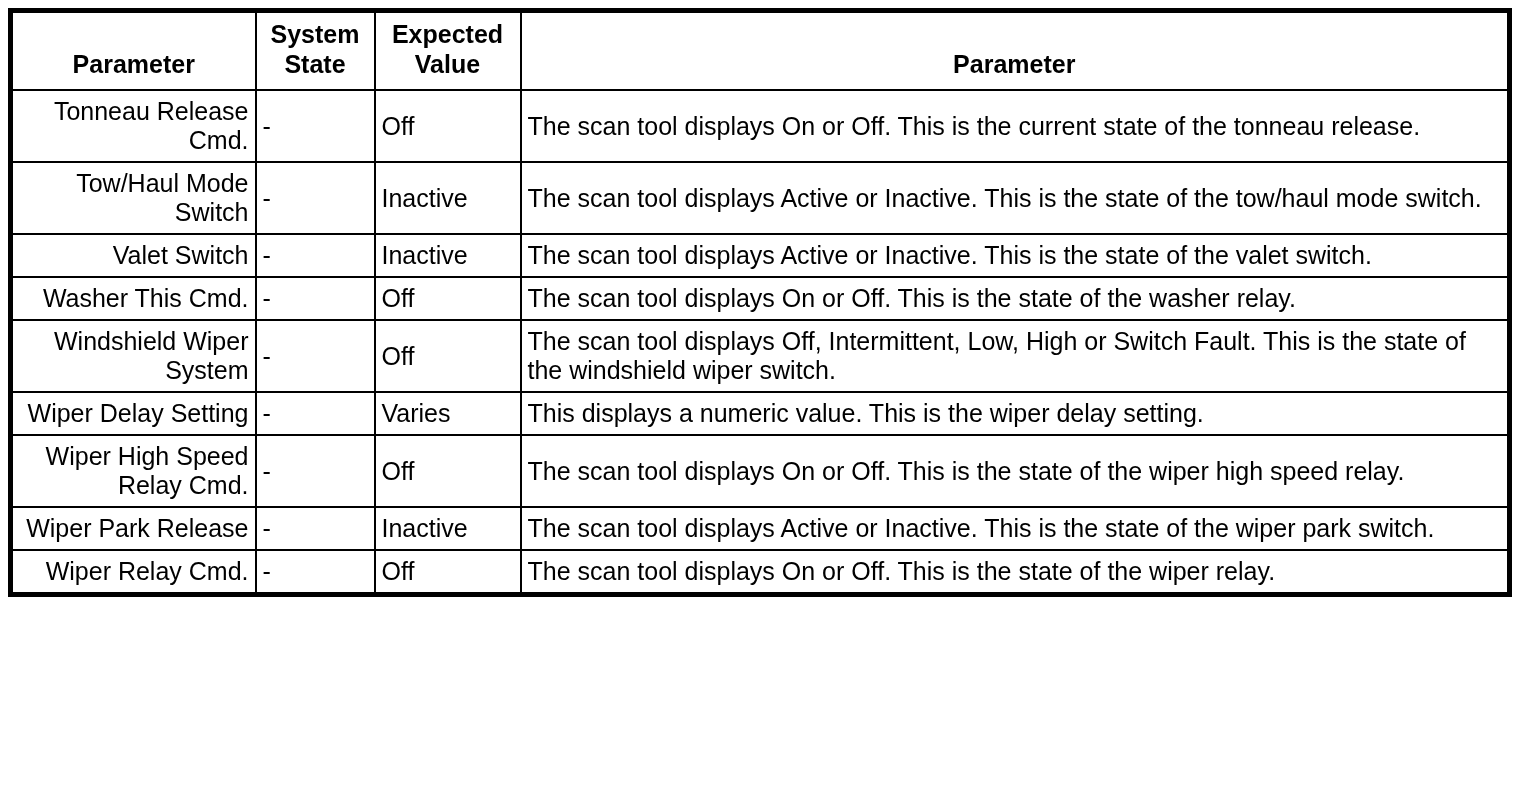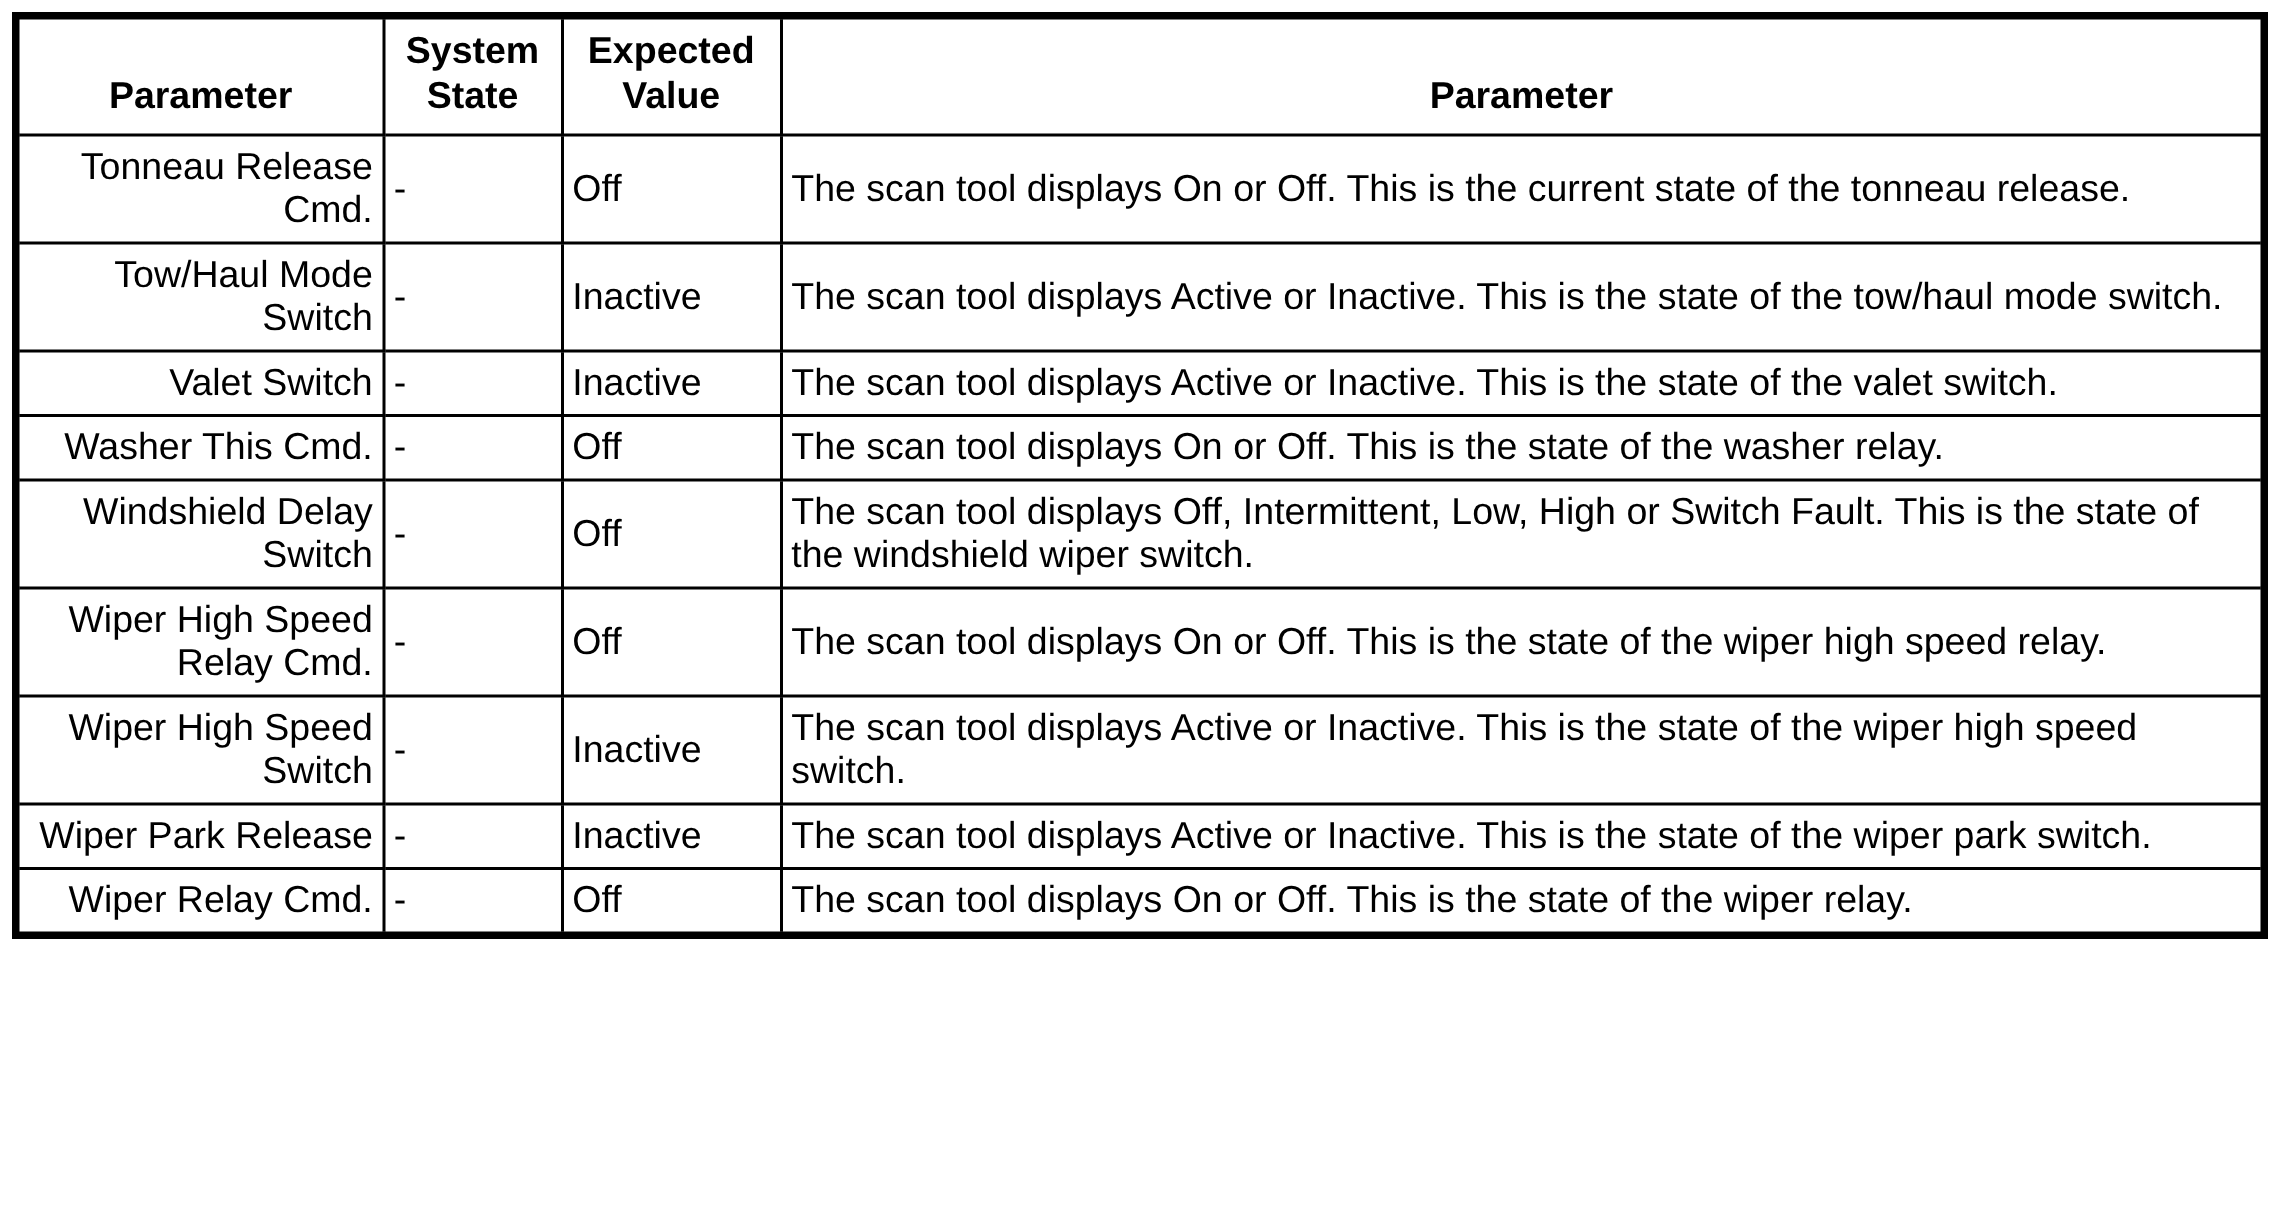--- a/index.html
+++ b/index.html
@@ -91,36 +91,36 @@
         <td class="cell-value">Inactive</td>
         <td class="cell-def">The scan tool displays Active or Inactive. This is the state of the valet switch.</td>
       </tr>
       <tr class="row-short">
         <td class="cell-param">Washer This Cmd.</td>
         <td class="cell-state">-</td>
         <td class="cell-value">Off</td>
         <td class="cell-def">The scan tool displays On or Off. This is the state of the washer relay.</td>
       </tr>
       <tr class="row-tall">
-        <td class="cell-param">Windshield Delay Switch</td>
+        <td class="cell-param">Windshield Wiper System</td>
         <td class="cell-state">-</td>
         <td class="cell-value">Off</td>
         <td class="cell-def">The scan tool displays Off, Intermittent, Low, High or Switch Fault. This is the state of the windshield wiper switch.</td>
+      </tr>
+      <tr class="row-short">
+        <td class="cell-param">Wiper Delay Setting</td>
+        <td class="cell-state">-</td>
+        <td class="cell-value">Varies</td>
+        <td class="cell-def">This displays a numeric value. This is the wiper delay setting.</td>
       </tr>
       <tr class="row-tall">
         <td class="cell-param">Wiper High Speed Relay Cmd.</td>
         <td class="cell-state">-</td>
         <td class="cell-value">Off</td>
         <td class="cell-def">The scan tool displays On or Off. This is the state of the wiper high speed relay.</td>
-      </tr>
-      <tr class="row-tall">
-        <td class="cell-param">Wiper High Speed Switch</td>
-        <td class="cell-state">-</td>
-        <td class="cell-value">Inactive</td>
-        <td class="cell-def">The scan tool displays Active or Inactive. This is the state of the wiper high speed switch.</td>
       </tr>
       <tr class="row-short">
         <td class="cell-param">Wiper Park Release</td>
         <td class="cell-state">-</td>
         <td class="cell-value">Inactive</td>
         <td class="cell-def">The scan tool displays Active or Inactive. This is the state of the wiper park switch.</td>
       </tr>
       <tr class="row-short">
         <td class="cell-param">Wiper Relay Cmd.</td>
         <td class="cell-state">-</td>

